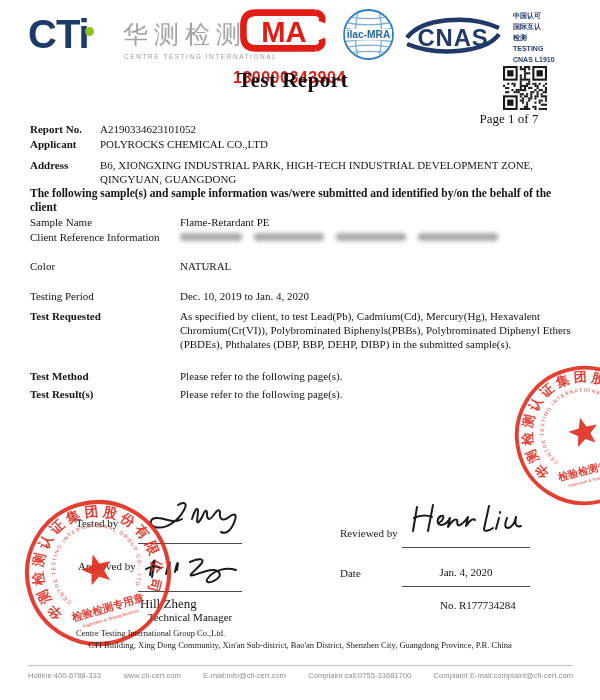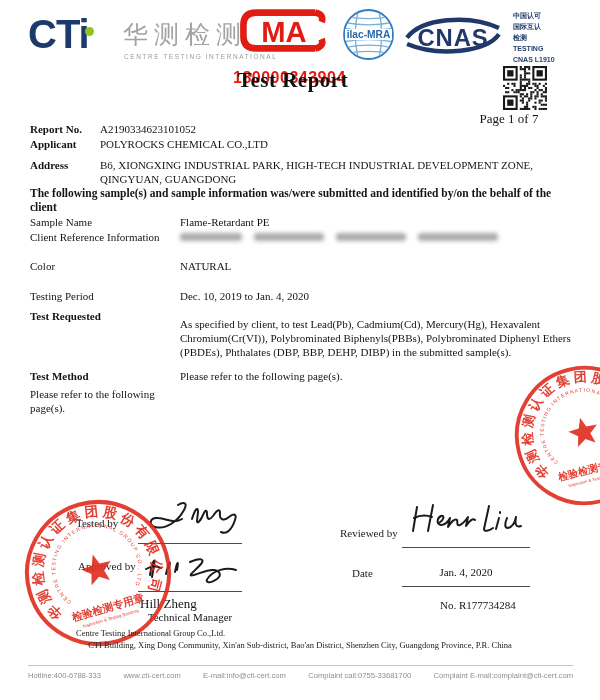--- a/index.html
+++ b/index.html
@@ -36,37 +36,37 @@
   .kv{position:absolute;left:30px;width:548px;display:grid;grid-template-columns:150px 1fr;font-size:11px;line-height:14px;}
   .r-sname{top:215px;}
   .r-cref{top:230px;}
   .r-color{top:259px;}
   .r-recv{top:274px;}
   .r-period{top:289px;}
   .r-req{top:309px;}
   .r-method{top:369px;}
   .r-result{top:387px;}
   .kv .lbl-b{font-weight:bold;}
-  .r-req .val{max-width:392px;margin-top:8px;}
+  .r-req .val{max-width:392px;}
 
   .blurline{display:flex;gap:12px;margin-top:3px;}
   .blob{height:8px;background:#8f8f8f;border-radius:3px;filter:blur(2.2px);opacity:.75;}
   .b1{width:62px;} .b2{width:70px;} .b3{width:70px;} .b4{width:80px;}
 
   
   .stamp{color:#e02b1d;opacity:.9;}
   .stamp-right{position:absolute;left:512px;top:363px;width:145px;height:145px;transform:rotate(-14deg);}
   .stamp-left{position:absolute;left:22px;top:497px;width:152px;height:152px;transform:rotate(-16deg);}
 
   
   .sig-label{position:absolute;font-size:11px;color:#222;}
   .l-tested{left:76px;top:517px;}
   .l-approved{left:78px;top:560px;}
   .l-reviewed{left:340px;top:527px;}
-  .l-date{left:352px;top:567px;}
+  .l-date{left:340px;top:567px;}
   .sig-svg{position:absolute;}
   .s-june{left:140px;top:497px;}
   .s-hill{left:138px;top:549px;}
   .s-helen{left:403px;top:501px;}
   .sig-line{position:absolute;height:0;border-bottom:1.4px solid #4a4a4a;}
   .ln-june{left:138px;top:543px;width:104px;}
   .ln-hill{left:138px;top:591px;width:104px;}
   .ln-helen{left:402px;top:547px;width:128px;}
   .ln-date{left:402px;top:586px;width:128px;}
   .sig-date{position:absolute;left:402px;top:566px;width:128px;text-align:center;font-size:11px;}
@@ -311,20 +311,21 @@
 
   <div class="kv r-req">
     <span class="lbl-b">Test Requested</span>
     <span class="val">As specified by client, to test Lead(Pb), Cadmium(Cd), Mercury(Hg), Hexavalent Chromium(Cr(VI)), Polybrominated Biphenyls(PBBs), Polybrominated Diphenyl Ethers (PBDEs), Phthalates (DBP, BBP, DEHP, DIBP) in the submitted sample(s).</span>
   </div>
   <div class="kv r-method">
     <span class="lbl-b">Test Method</span>
     <span>Please refer to the following page(s).</span>
   </div>
   <div class="kv r-result">
+    <span class="lbl-b">Test Result(s)</span>
     <span>Please refer to the following page(s).</span>
   </div>
 
   <svg class="stamp stamp-right" viewBox="0 0 150 150">
     <defs>
       <path id="arcO1" d="M31,104 A54,54 0 1 1 119,104"></path>
       <path id="arcI1" d="M42,95 A41,41 0 1 1 108,95"></path>
     </defs>
     <circle cx="75" cy="75" r="70" fill="none" stroke="currentColor" stroke-width="4"></circle>
     <text font-size="13.5" font-weight="bold" fill="currentColor" font-family="Liberation Sans,sans-serif">

